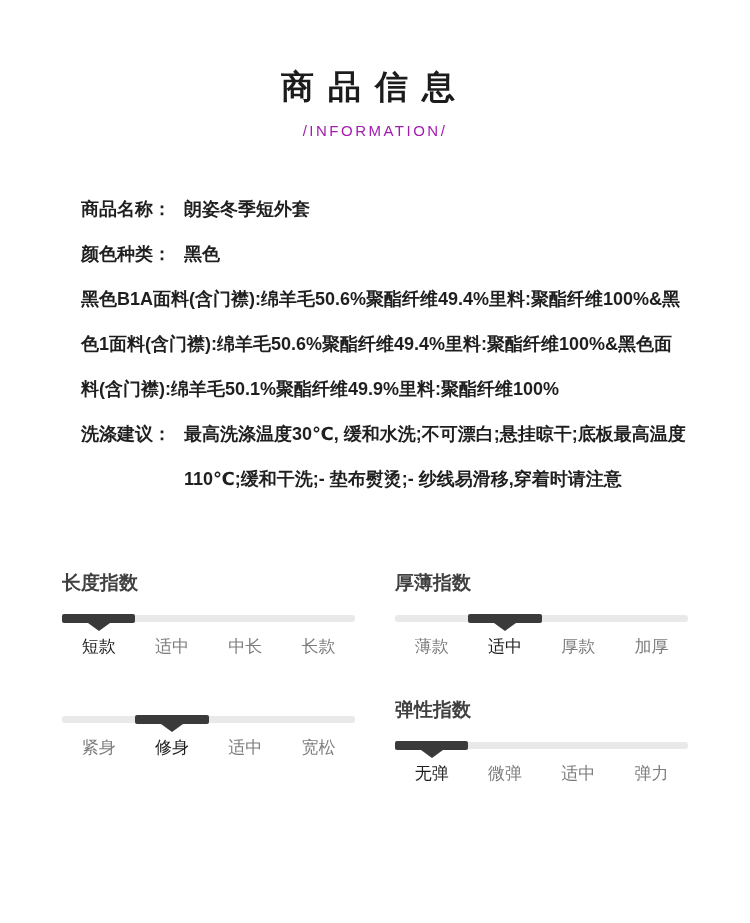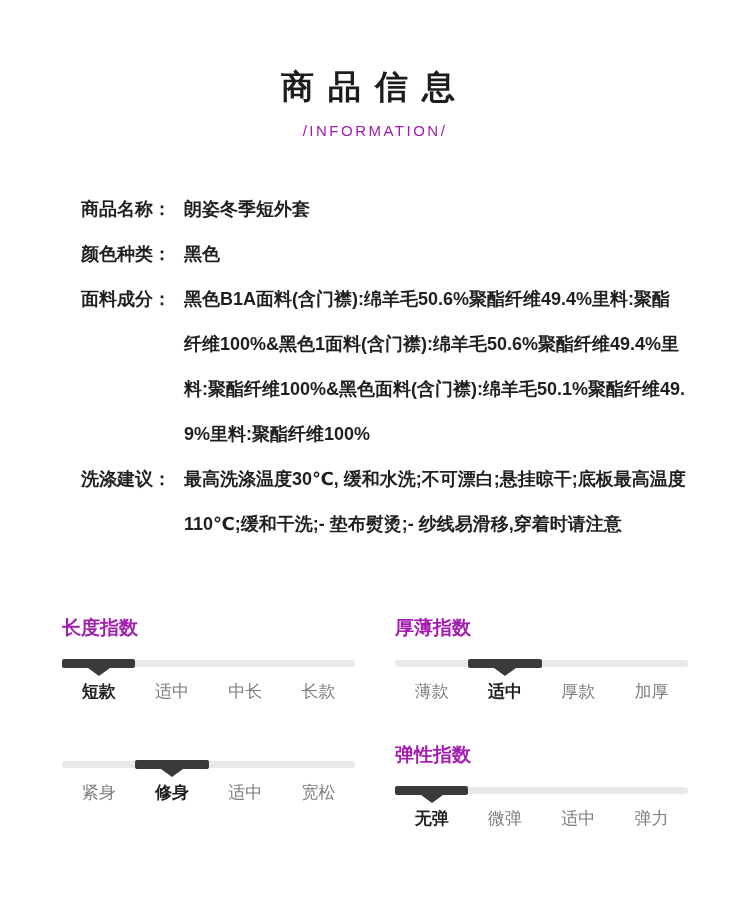--- a/index.html
+++ b/index.html
@@ -56,21 +56,21 @@
     display: grid;
     grid-template-columns: 1fr 1fr;
     column-gap: 40px;
     row-gap: 39px;
   }
   .index-section { width: 293px; }
   .index-title {
     font-size: 19px;
     font-weight: 700;
     line-height: 26px;
-    color: #a21caf;
+    color: #404040;
   }
   .slider {
     position: relative;
     margin-top: 18px;
     height: 9px;
   }
   .track {
     position: absolute;
     left: 0; right: 0;
     top: 1px;
@@ -103,42 +103,41 @@
   .opt {
     width: 25%;
     text-align: center;
     font-size: 17px;
     font-weight: 400;
     line-height: 22px;
     color: #7d7d7d;
   }
   .opt.selected {
     color: #1f1f1f;
-    font-weight: 700;
+    font-weight: 400;
   }
 </style>
 </head>
 <body>
 
 <div class="header">
   <div class="page-title">商品信息</div>
   <div class="page-subtitle">/INFORMATION/</div>
 </div>
 
 <div class="info-list">
   <div class="info-row">
     <div class="info-label">商品名称：</div>
     <div class="info-value">朗姿冬季短外套</div>
   </div>
   <div class="info-row">
     <div class="info-label">颜色种类：</div>
     <div class="info-value">黑色</div>
   </div>
   <div class="info-row">
-    <div class="info-label">面料成分：</div>
     <div class="info-value">黑色B1A面料(含门襟):绵羊毛50.6%聚酯纤维49.4%里料:聚酯纤维100%&amp;黑色1面料(含门襟):绵羊毛50.6%聚酯纤维49.4%里料:聚酯纤维100%&amp;黑色面料(含门襟):绵羊毛50.1%聚酯纤维49.9%里料:聚酯纤维100%</div>
   </div>
   <div class="info-row">
     <div class="info-label">洗涤建议：</div>
     <div class="info-value">最高洗涤温度30℃, 缓和水洗;不可漂白;悬挂晾干;底板最高温度110℃;缓和干洗;- 垫布熨烫;- 纱线易滑移,穿着时请注意</div>
   </div>
 </div>
 
 <div class="indices">
 

